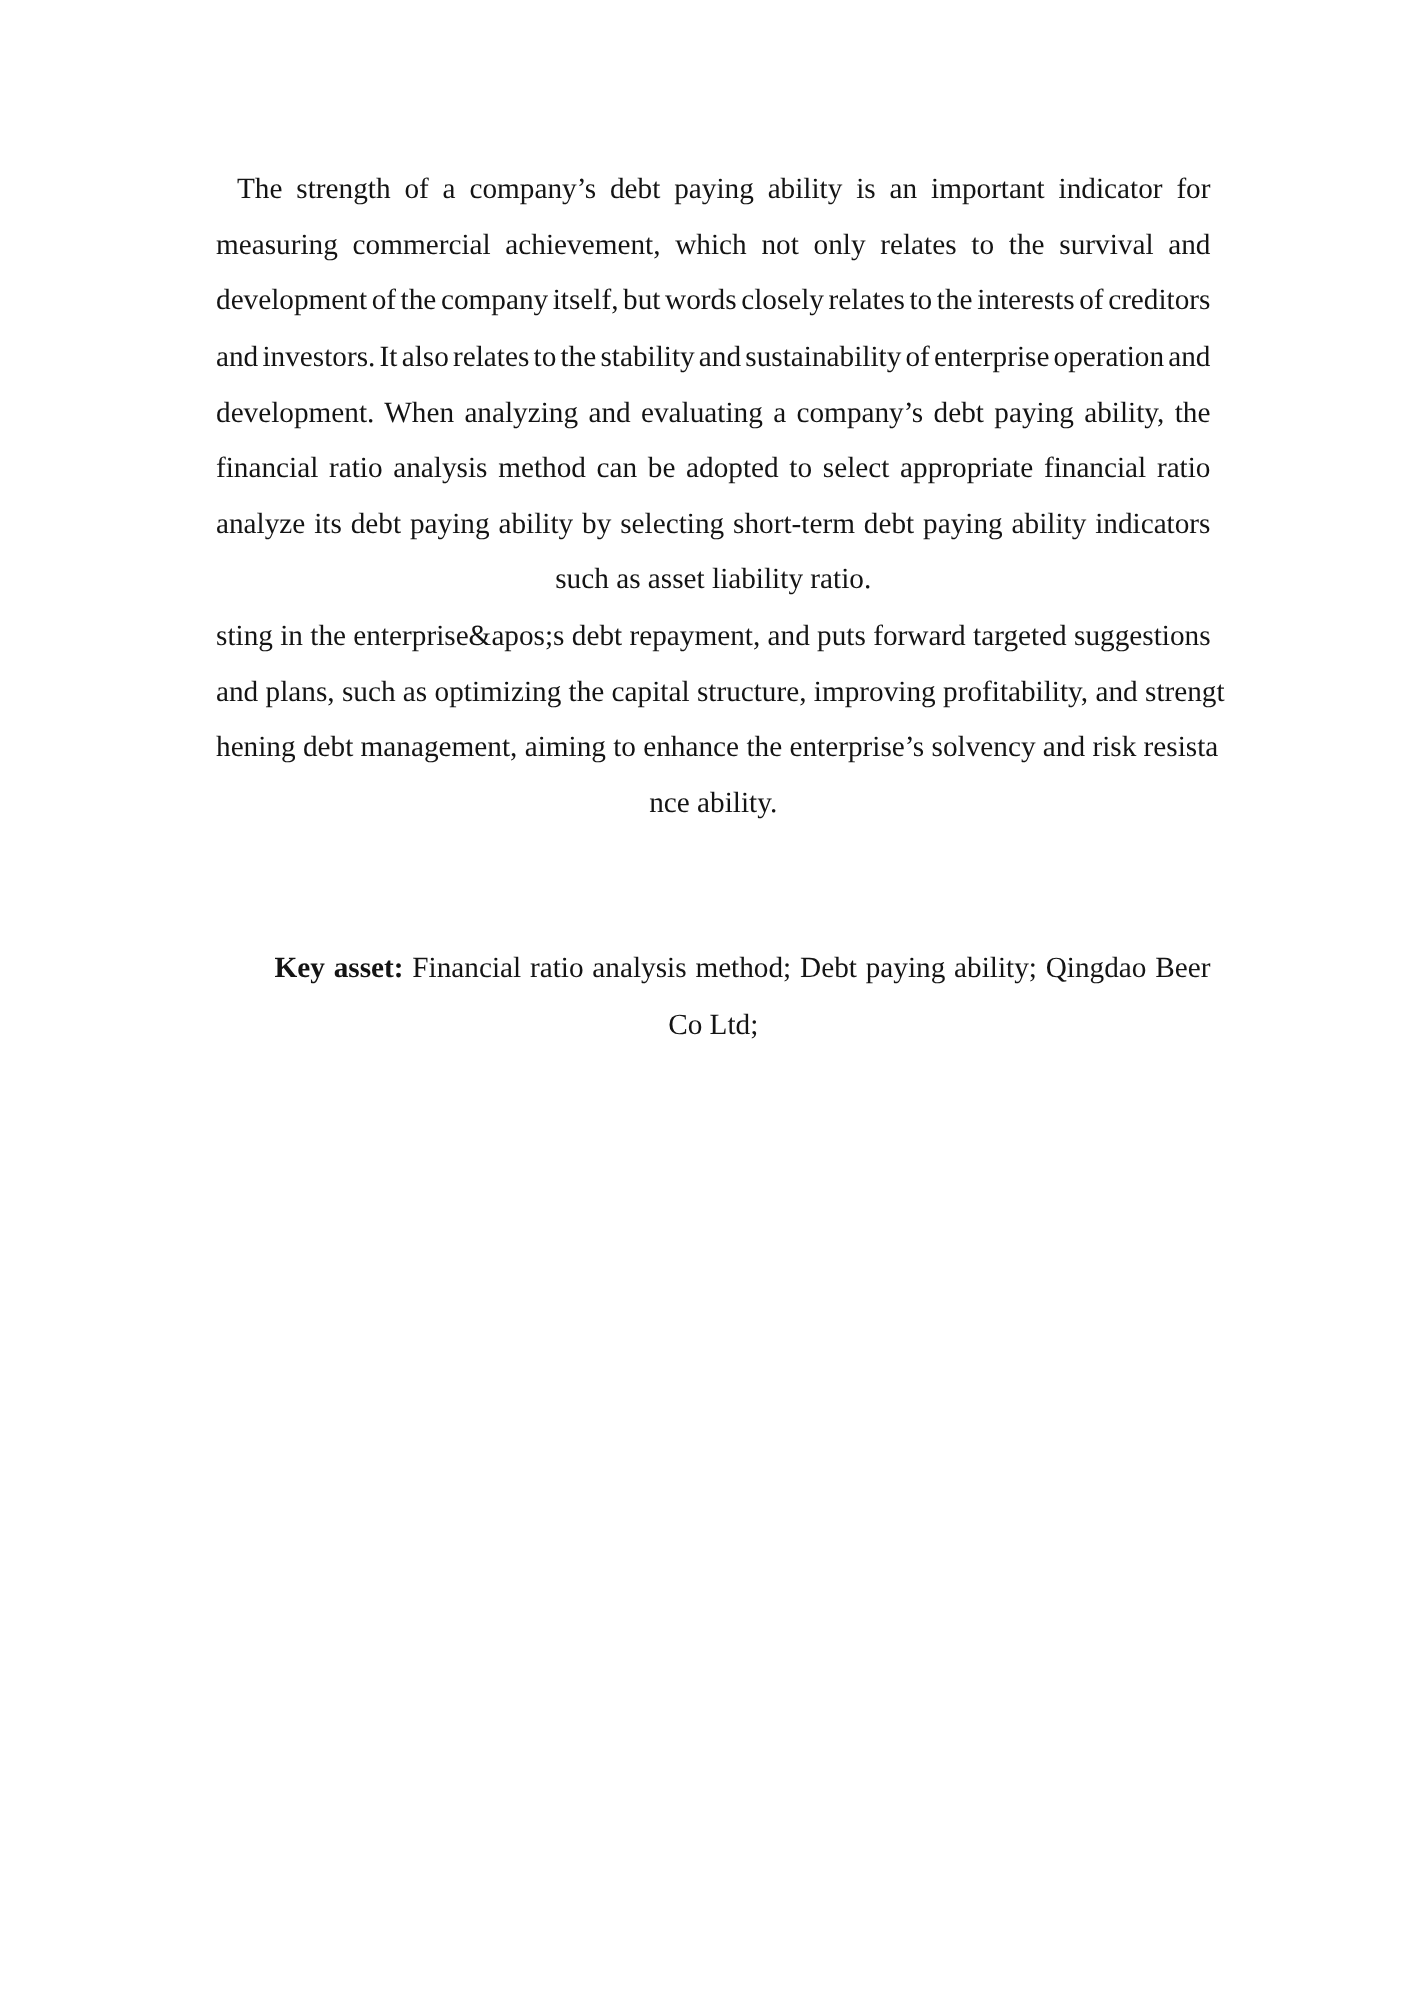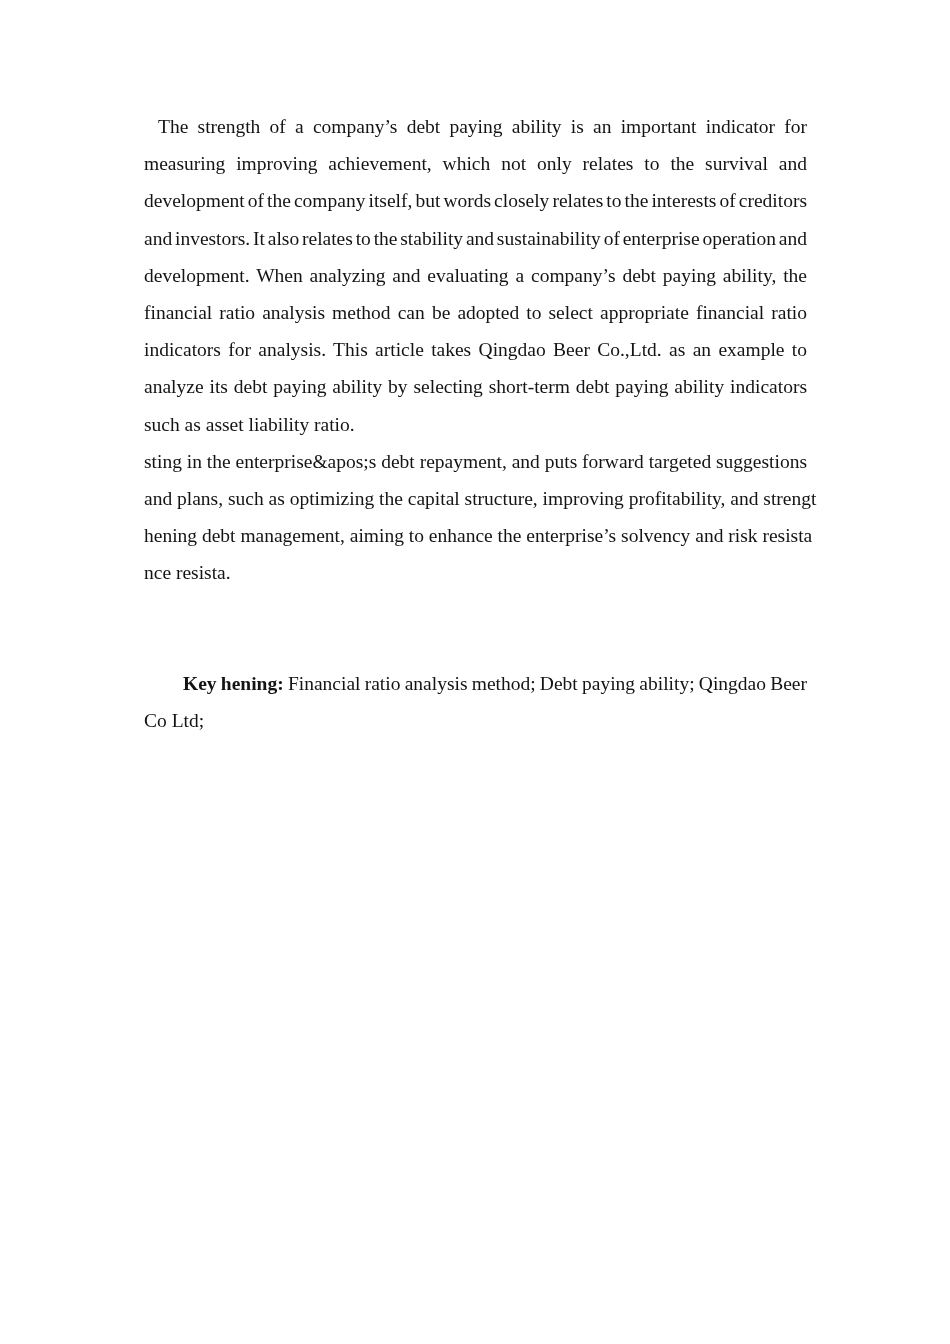--- a/index.html
+++ b/index.html
@@ -16,21 +16,21 @@
     box-sizing: content-box;
     padding: 108px 0 0 144px;
     width: 663px;
     font-family: Liberation Serif, serif;
     font-size: 19.5px;
     line-height: 37.2px;
     color: #141414;
   }
   .ln {
     white-space: nowrap;          
-    text-align: left;
+    text-align: center;
   }
   .ln.j {                          
     white-space: normal;
     text-align: justify;
     text-align-last: justify;
     word-spacing: -3px;
   }
   .ind-p1 { padding-left: 14px; }
   .ind-p2 { padding-left: 27px; }
   .ind-kw { padding-left: 39px; }
@@ -38,38 +38,37 @@
   .kw-label { font-weight: bold; }
 </style>
 </head>
 <body>
 
 <main>
   <section class="doc">
 
     <div>
       <div class="ln j ind-p1">The strength of a company’s debt paying ability is an important indicator for</div>
-      <div class="ln j">measuring improving achievement, which not only relates to the survival and</div>
+      <div class="ln j">measuring commercial achievement, which not only relates to the survival and</div>
       <div class="ln j">development of the company itself, but words closely relates to the interests of creditors</div>
       <div class="ln j">and investors. It also relates to the stability and sustainability of enterprise operation and</div>
       <div class="ln j">development. When analyzing and evaluating a company’s debt paying ability, the</div>
       <div class="ln j">financial ratio analysis method can be adopted to select appropriate financial ratio</div>
-      <div class="ln j">indicators for analysis. This article takes Qingdao Beer Co.,Ltd. as an example to</div>
       <div class="ln j">analyze its debt paying ability by selecting short-term debt paying ability indicators</div>
       <div class="ln">such as asset liability ratio.</div>
     </div>
 
     <div>
       <div class="ln">sting in the enterprise&amp;apos;s debt repayment, and puts forward targeted suggestions</div>
       <div class="ln">and plans, such as optimizing the capital structure, improving profitability, and strengt</div>
       <div class="ln">hening debt management, aiming to enhance the enterprise’s solvency and risk resista</div>
-      <div class="ln">nce resista.</div>
+      <div class="ln">nce ability.</div>
     </div>
 
     <div class="spacer"></div>
 
     <div>
-      <div class="ln j ind-kw"><b class="kw-label">Key hening:</b><span> Financial ratio analysis method; Debt paying ability; Qingdao Beer</span></div>
+      <div class="ln j ind-kw"><b class="kw-label">Key asset:</b><span> Financial ratio analysis method; Debt paying ability; Qingdao Beer</span></div>
       <div class="ln">Co Ltd;</div>
     </div>
 
   </section>
 </main>
 
 </body></html>

